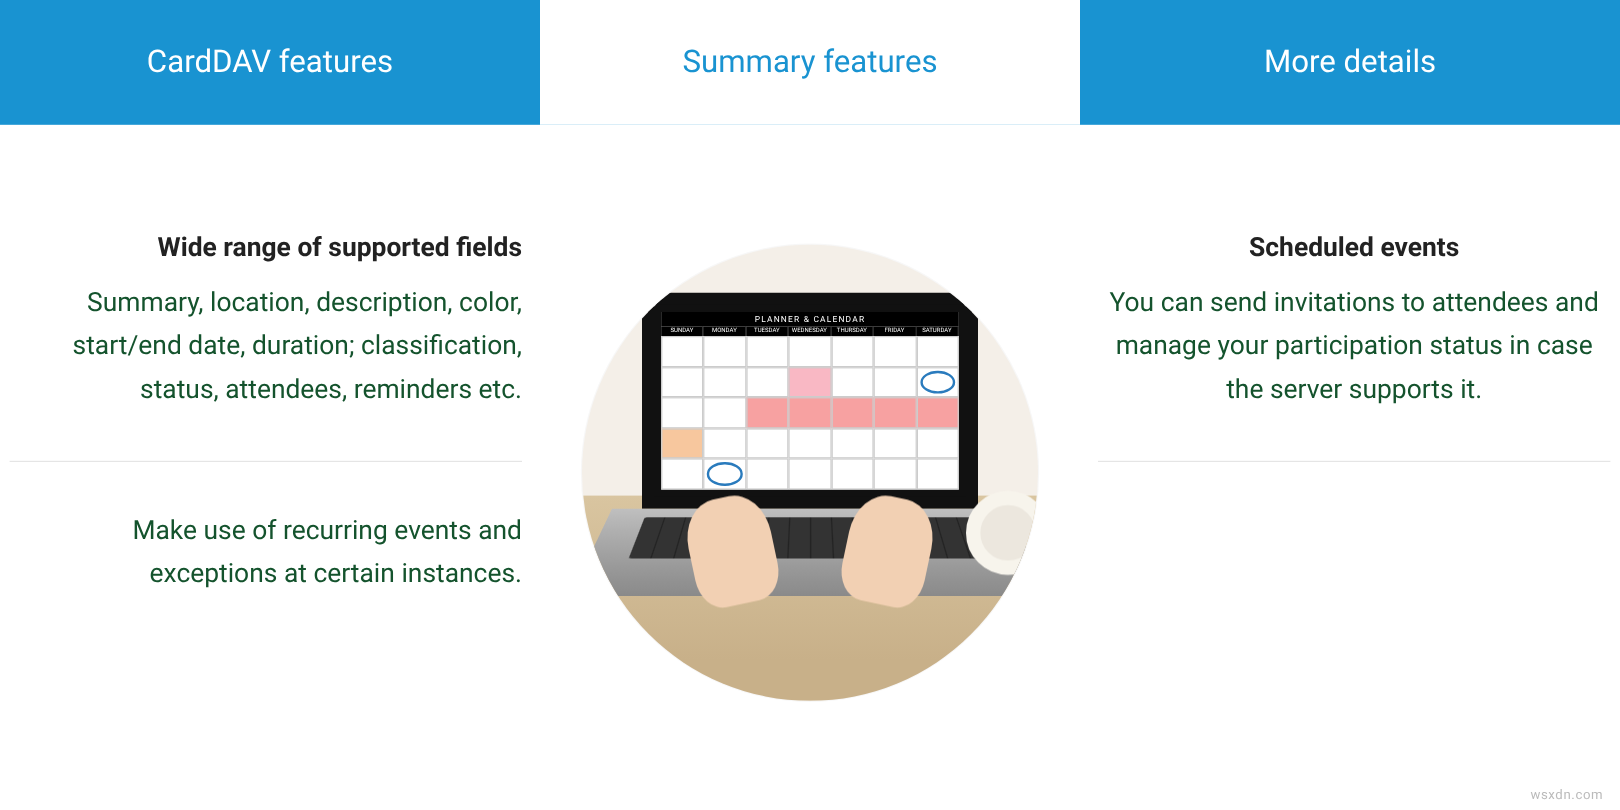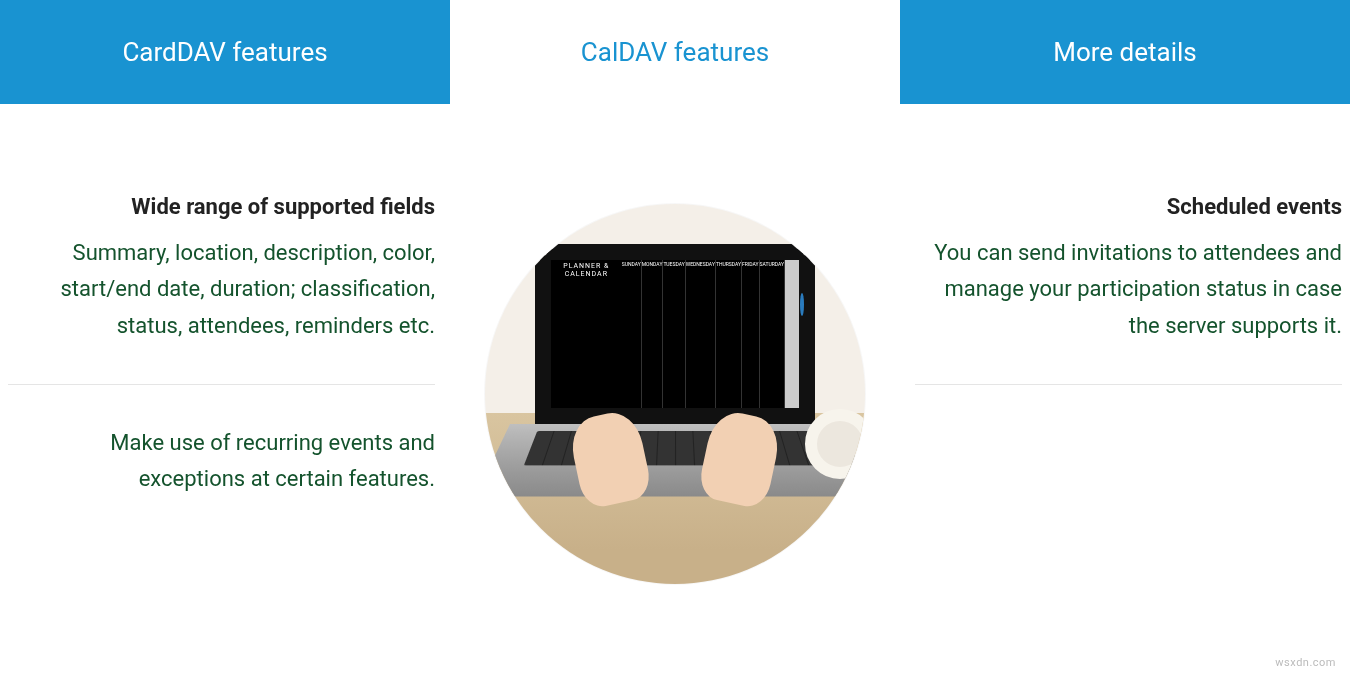--- a/index.html
+++ b/index.html
@@ -38,21 +38,21 @@
     padding: 90px 8px 0 8px;
     gap: 40px;
     align-items: flex-start;
   }
   .col {
     flex: 1;
     display: flex;
     flex-direction: column;
   }
   .col.left { text-align: right; }
-  .col.right { text-align: right; }
+  .col.right { text-align: center; }
   .feature {
     padding-bottom: 40px;
     margin-bottom: 40px;
     border-bottom: 1px solid #e5e5e5;
   }
   .feature:last-child { border-bottom: none; margin-bottom: 0; }
   .feature h3 {
     font-size: 22px;
     font-weight: 700;
     color: #222;
@@ -94,21 +94,21 @@
     background: #111;
     border: 10px solid #111;
     border-radius: 6px 6px 0 0;
     position: relative;
     overflow: hidden;
   }
   .cal {
     position: absolute; inset: 6px;
     background: #fff;
     font-size: 5px;
-    display: flex; 
+    display: flex; flex-direction: column;
   }
   .cal-head {
     background: #000; color:#fff; font-size:7px; text-align:center; padding:2px 0; letter-spacing:1px;
   }
   .cal-dow { display:flex; }
   .cal-dow span { flex:1; background:#000; color:#fff; font-size:5px; text-align:center; padding:1px 0; border-right:1px solid #333;}
   .cal-grid { flex:1; display:grid; grid-template-columns:repeat(7,1fr); grid-template-rows:repeat(5,1fr);}
   .cal-grid div { border:0.5px solid #ccc; position:relative;}
   .cal-grid .pink { background:#f9b8c4; }
   .cal-grid .red  { background:#f7a1a1; }
@@ -148,36 +148,36 @@
   }
 </style>
 </head>
 <body>
 
 <div class="tabs">
   <div class="tab">
     <span>CardDAV features</span>
   </div>
   <div class="tab active">
-    <span>CalDAV features</span>
+    <span>Summary features</span>
   </div>
   <div class="tab">
     <span>More details</span>
   </div>
 </div>
 
 <div class="content">
 
   <div class="col left">
     <div class="feature">
       <h3>Wide range of supported fields</h3>
       <p>Summary, location, description, color, start/end date, duration; classification, status, attendees, reminders etc.</p>
     </div>
     <div class="feature">
-      <p>Make use of recurring events and exceptions at certain features.</p>
+      <p>Make use of recurring events and exceptions at certain instances.</p>
     </div>
   </div>
 
   <div class="center">
     <div class="circle-img" aria-label="Laptop showing a monthly planner calendar on a desk, hands on keyboard, coffee cup">
       <div class="desk"></div>
       <div class="laptop">
         <div class="screen">
           <div class="cal">
             <div class="cal-head">PLANNER &amp; CALENDAR</div>

